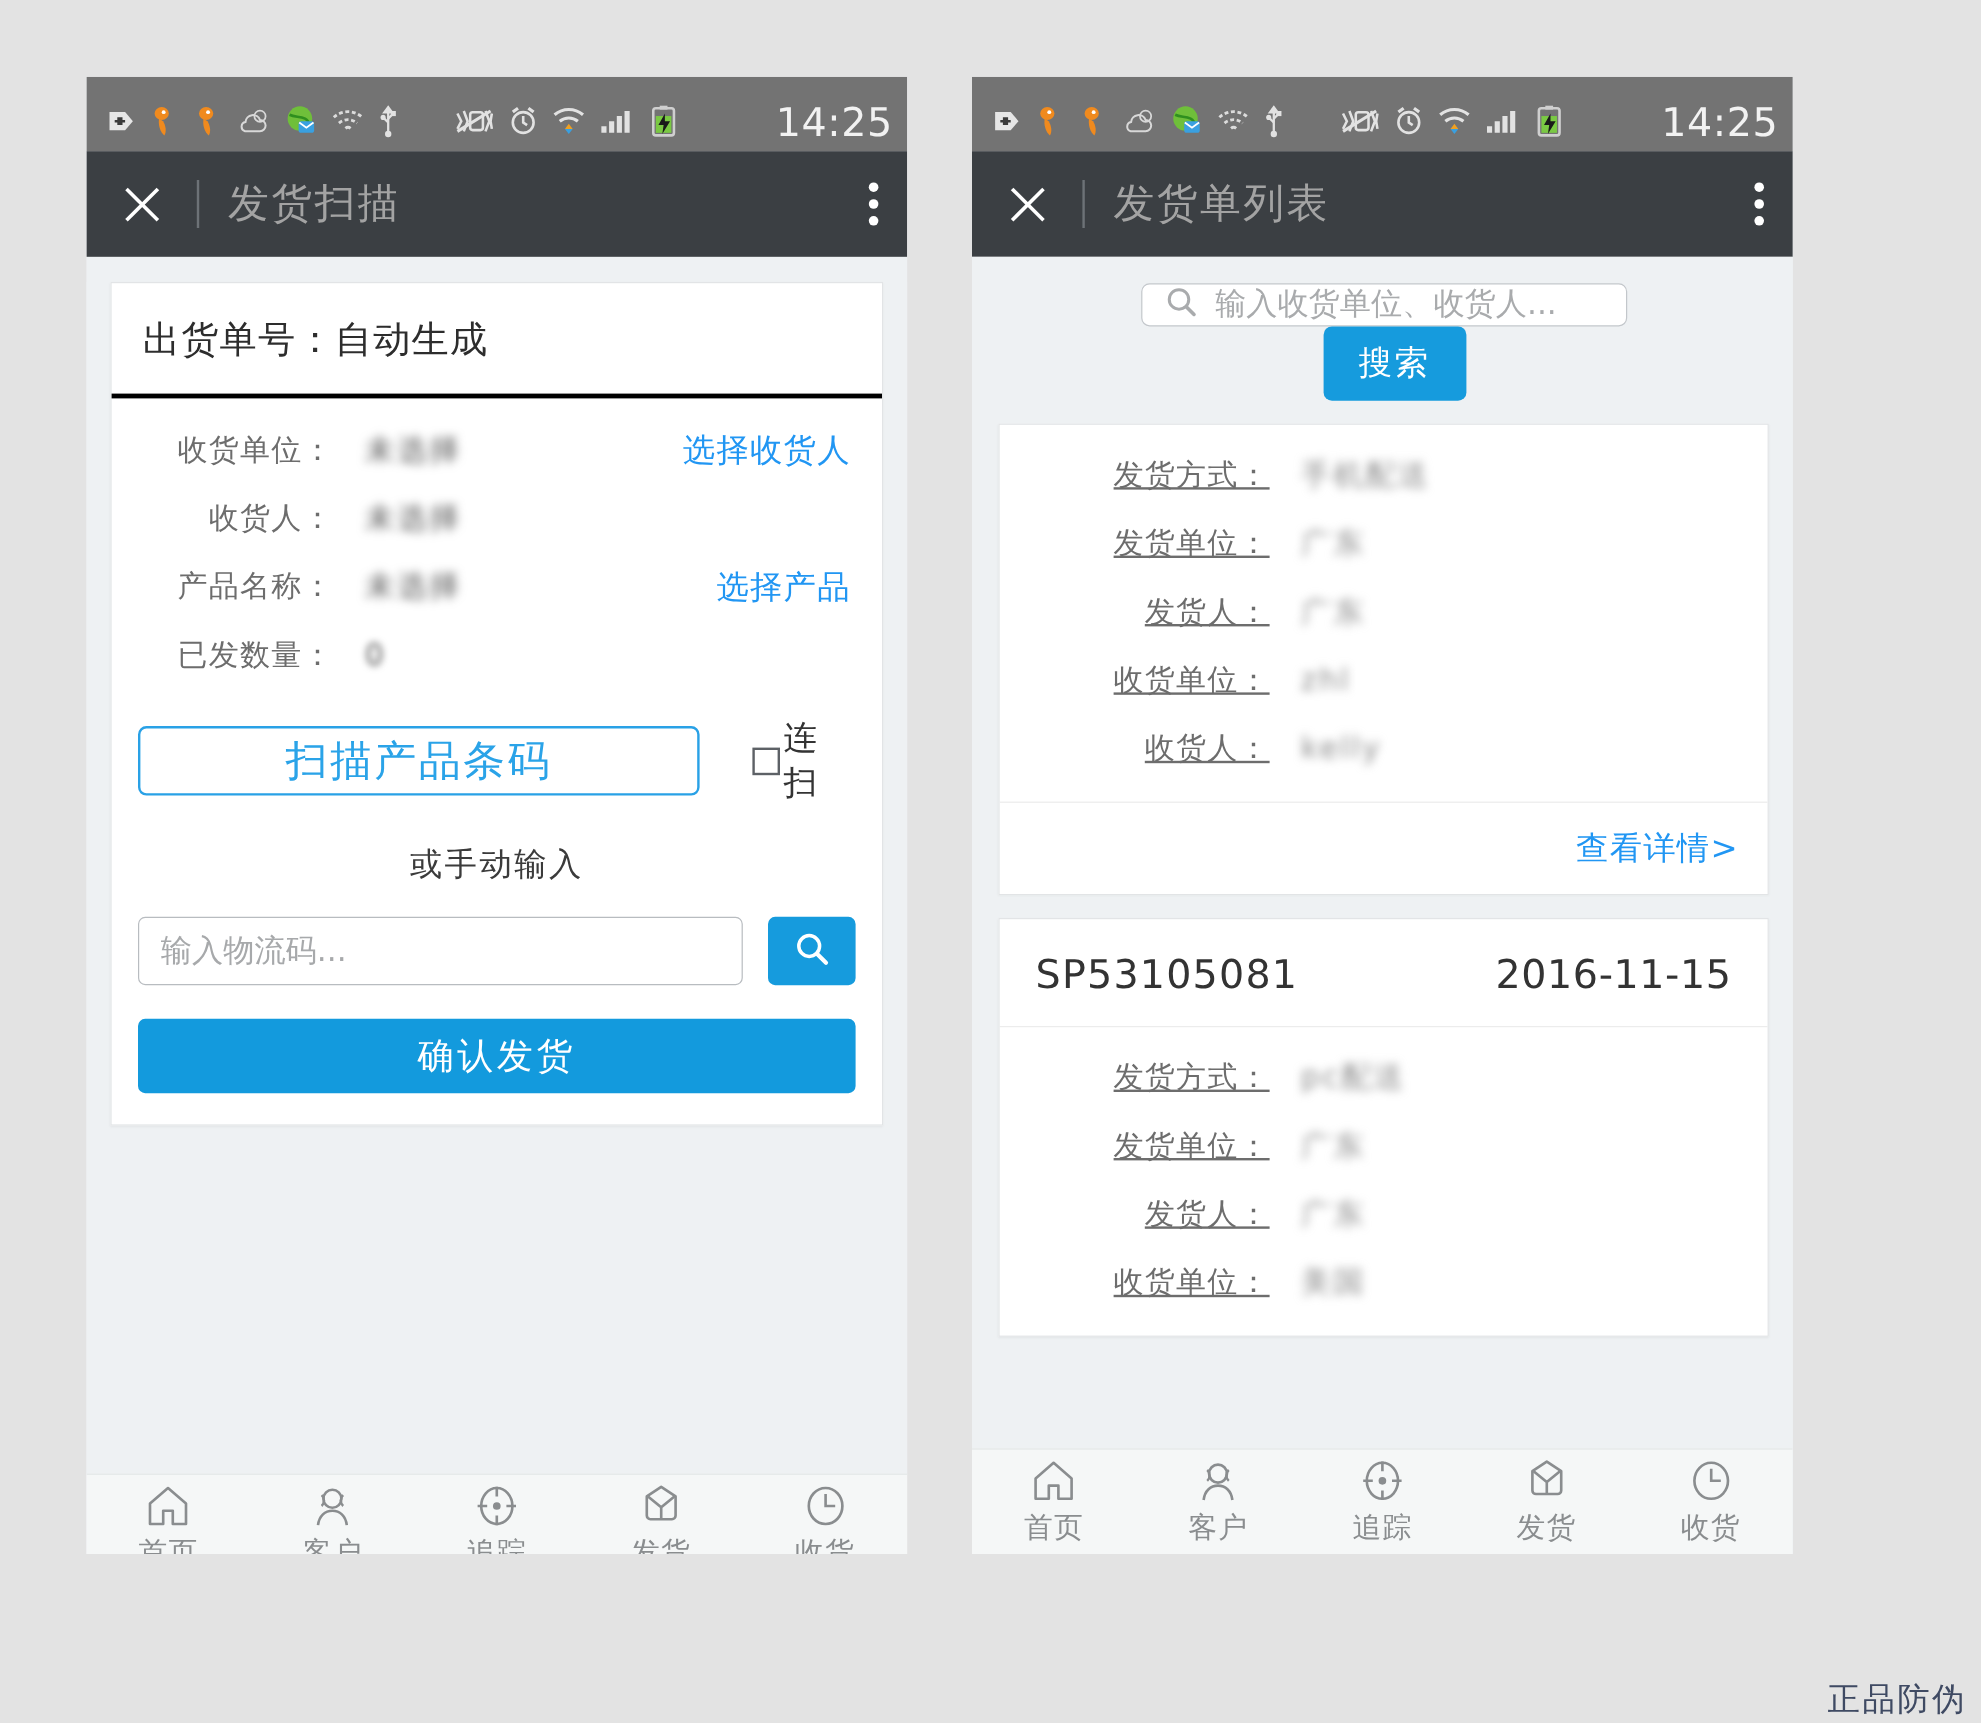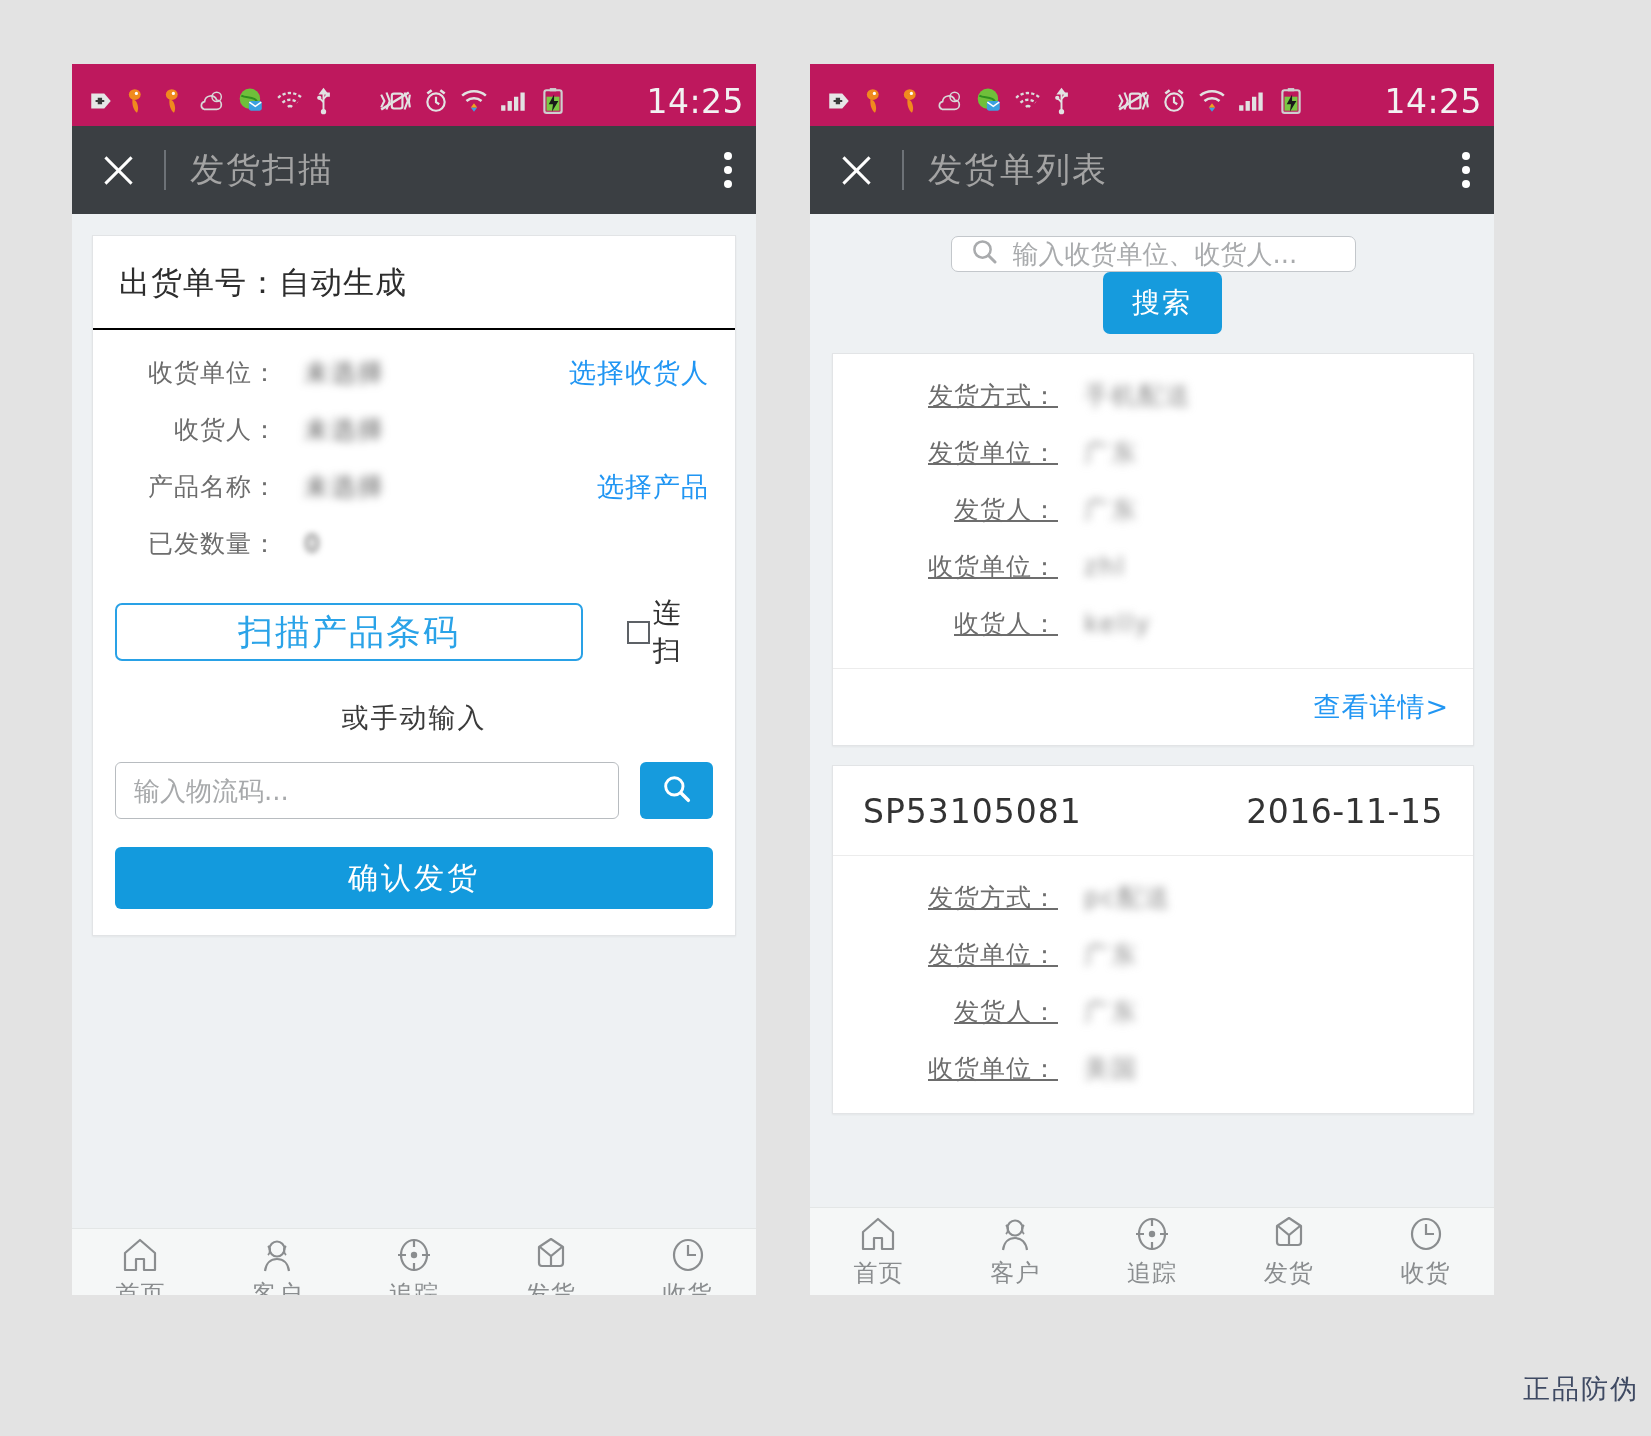--- a/index.html
+++ b/index.html
@@ -16,21 +16,21 @@
     position: absolute;
     width: 684px; height: 1231px;
     background: #eef1f3;
     overflow: hidden;
   }
   .phone.left  { left: 72px;  top: 64px; }
   .phone.right { left: 810px; top: 64px; }
 
   
   .statusbar {
-    height: 62px; background: #be185d;
+    height: 62px; background: #737373;
     display: flex; align-items: center;
     padding: 12px 12px 0 16px;
     color: #e8e8e8;
   }
   .sb-icons { display: flex; align-items: center; gap: 11px; flex: 1; }
   .sb-ic { display: inline-flex; align-items: center; justify-content: center; }
   .sb-clock { font-size: 33px; letter-spacing: 0.5px; color: #f2f2f2; font-weight: 400; }
 
   
   .titlebar {
@@ -53,21 +53,21 @@
   .body-left { position: relative; height: 1081px; background: #eef1f3; }
 
   .card-form {
     margin: 21px 20px 0 20px;
     background: #ffffff;
     border: 1px solid #e2e4e6;
     box-shadow: 0 1px 2px rgba(0,0,0,.05);
   }
   .form-head {
     padding: 26px 0 24px 26px;
-    border-bottom: 2px solid #000000;
+    border-bottom: 4px solid #000000;
     font-size: 31px; color: #2d2d2d; letter-spacing: 1px;
   }
   .form-rows { padding: 14px 0 4px 0; }
   .frow { display: flex; align-items: center; height: 57px; padding: 0 26px 0 0; }
   .frow .lab {
     width: 185px; text-align: right; font-size: 25px; color: #6d6d6d;
     letter-spacing: 1px; flex: none;
   }
   .frow .val { margin-left: 26px; font-size: 25px; color: #555; }
   .blur { filter: blur(4px); color: #8a8a8a; letter-spacing: 2px; user-select: none; }
@@ -157,21 +157,21 @@
   .tabbar {
     position: absolute; left: 0; bottom: 0; width: 100%; height: 88px;
     background: #f5f7f7; border-top: 1px solid #e3e6e6;
     display: flex; align-items: center;
   }
   .tab { flex: 1; display: flex; flex-direction: column; align-items: center; justify-content: center; cursor: pointer; gap: 4px; }
   .tab-ico { height: 38px; display: flex; align-items: flex-end; }
   .tab-lab { font-size: 24px; color: #8a8d8f; letter-spacing: 1px; }
 
   .watermark {
-    position: absolute; right: 12px; bottom: 29px;
+    position: absolute; right: 12px; bottom: 2px;
     font-size: 27px; color: #3f4a63; letter-spacing: 2px;
     font-family: "DejaVu Serif", "Liberation Serif", serif;
   }
 </style>
 </head>
 <body>
 
 <div class="stage">
 
   <div class="phone left">

